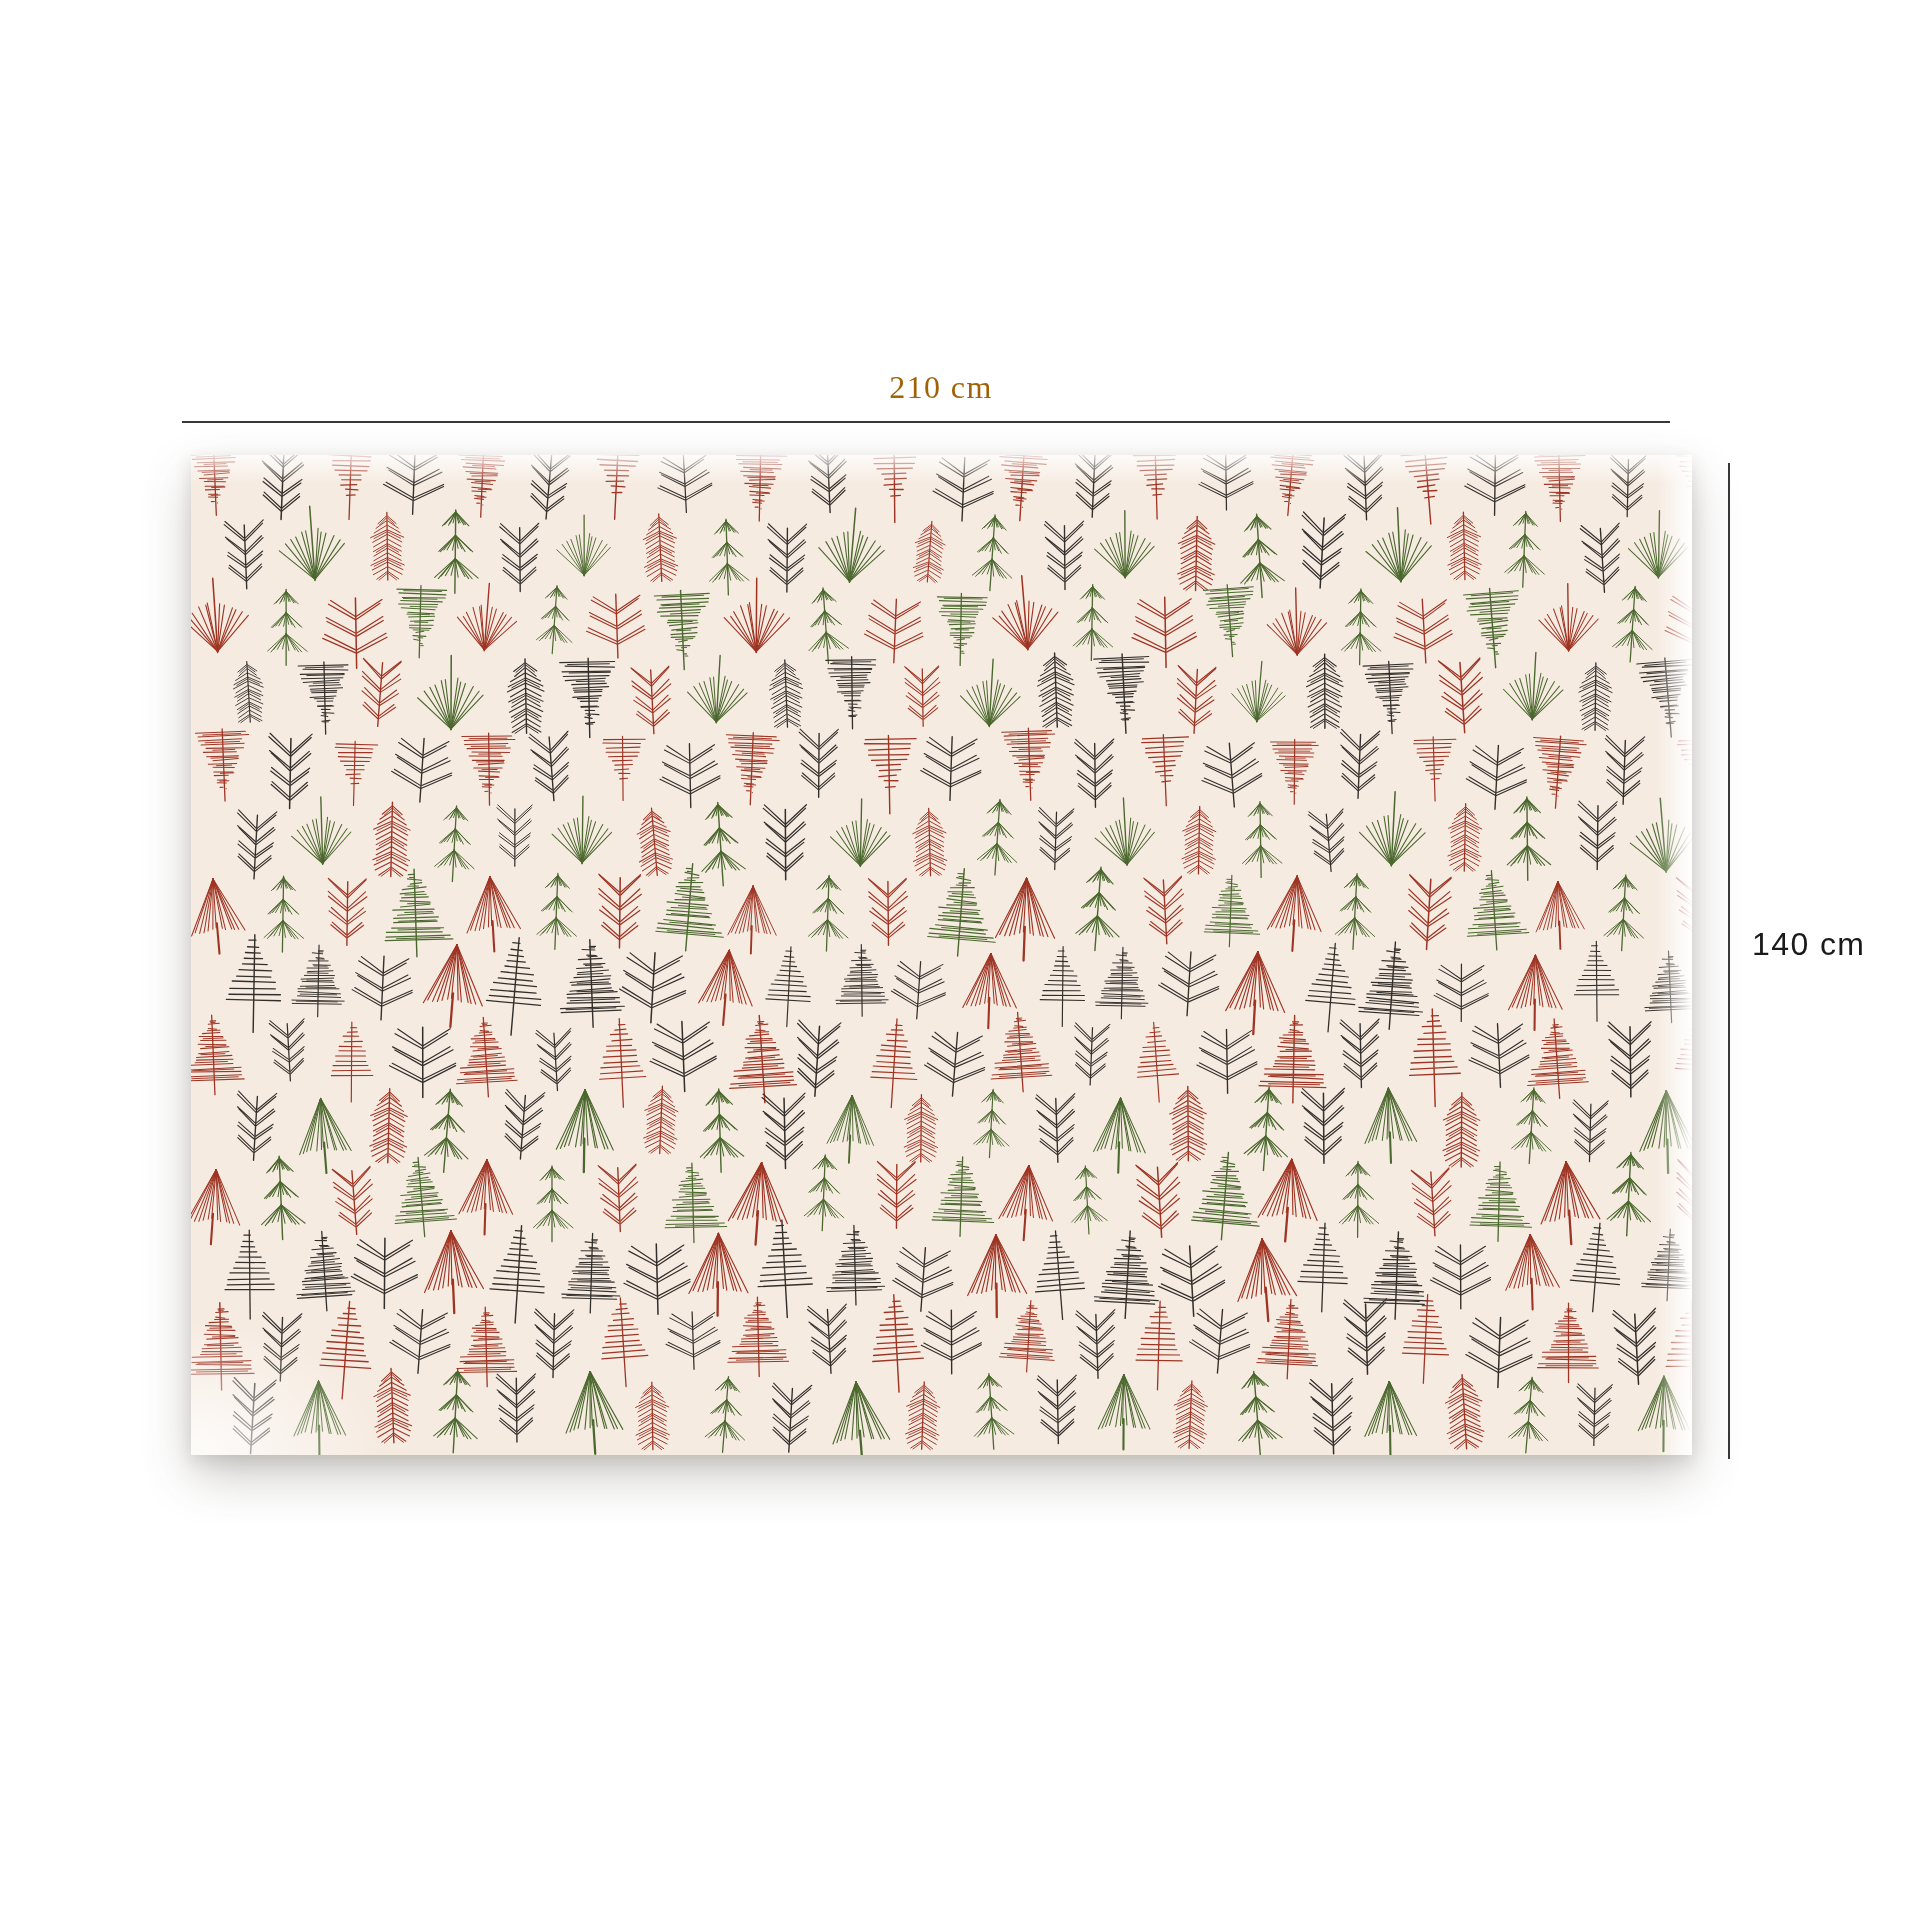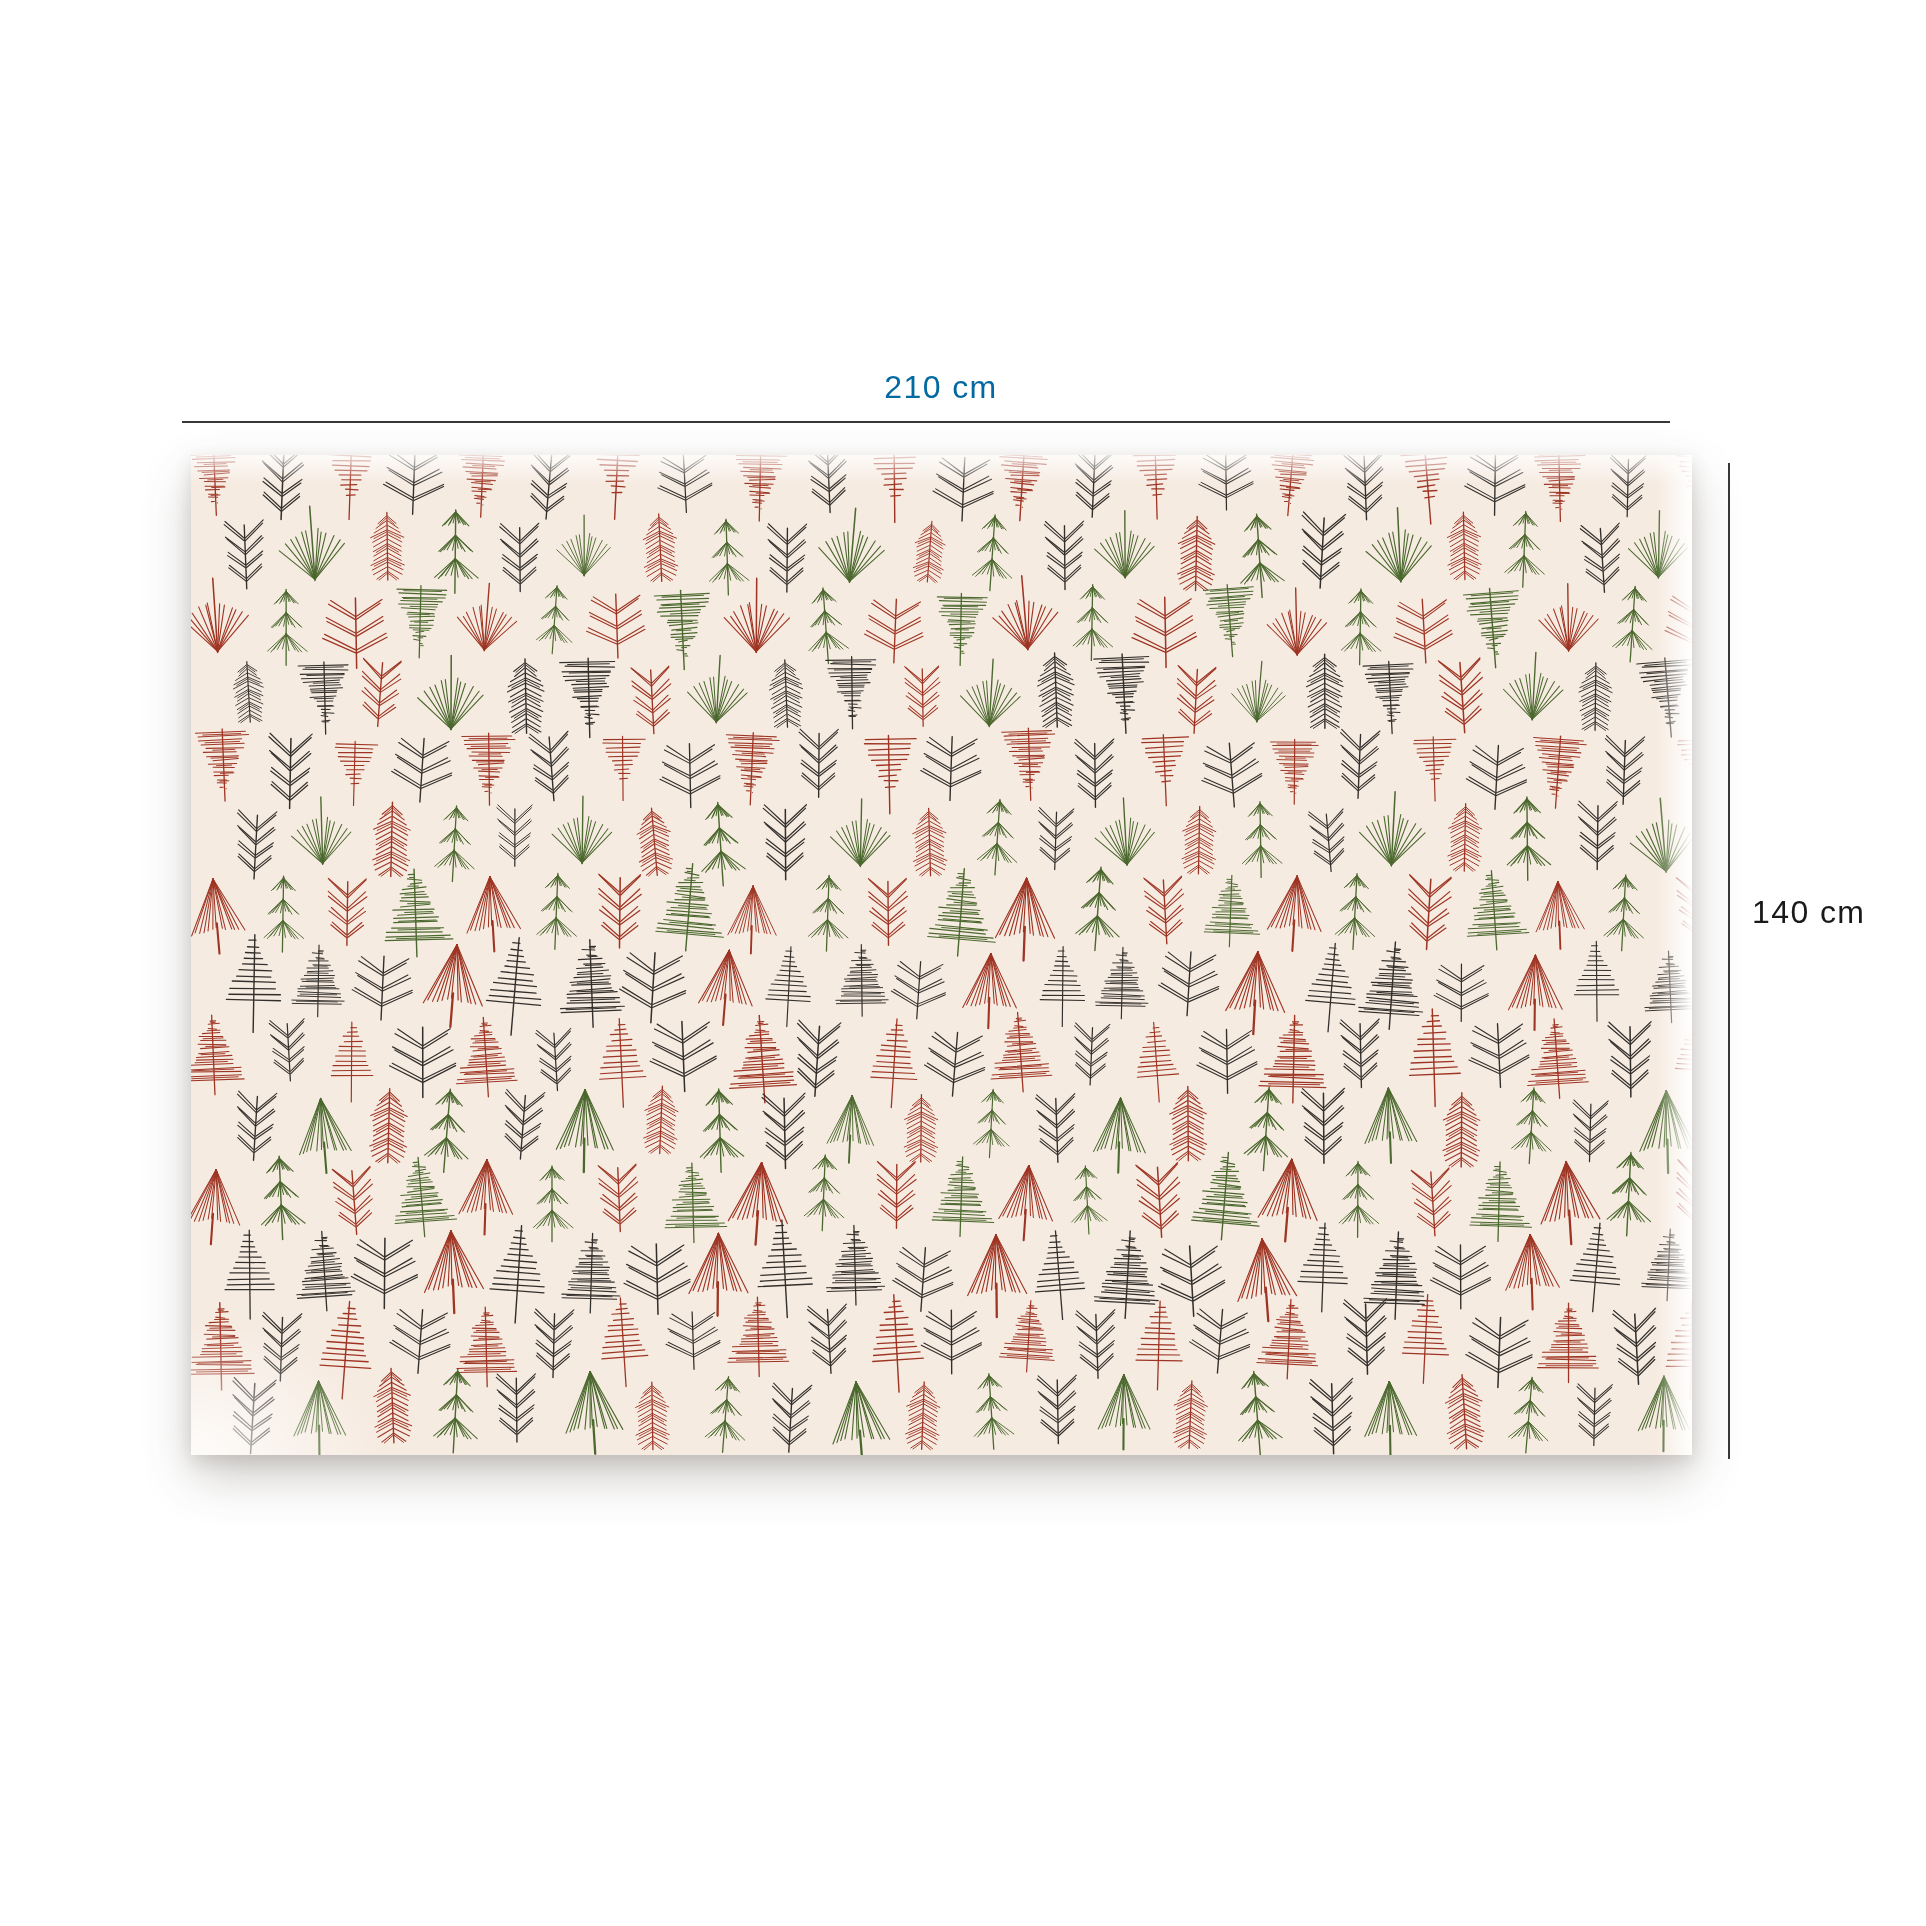--- a/index.html
+++ b/index.html
@@ -23,29 +23,29 @@
   .fade-corner{left:0;bottom:0;width:199px;height:139px;
     background:radial-gradient(ellipse at 0% 100%, rgba(255,255,255,.85), rgba(255,255,255,0) 68%);}
   .dim{position:absolute;}
   .dim-top{left:182px;top:421px;width:1488px;height:1.8px;}
   .dim-right{left:1728px;top:463px;width:1.8px;height:996px;}
   .dim-label{
     position:absolute;font-size:32px;line-height:1;letter-spacing:1.4px;
     white-space:nowrap;
   }
   .dim-label-top{left:941px;top:371px;transform:translateX(-50%);}
-  .dim-label-right{left:1752px;top:912px;transform:translateY(-50%);}
+  .dim-label-right{left:1752px;top:944px;transform:translateY(-50%);}
 </style>
 </head>
 <body style="background: rgb(255, 255, 255);">
 
 <div class="canvas">
 
   <div class="dim dim-top" style="background: rgb(56, 56, 56);"></div>
-  <div class="dim-label dim-label-top" style="color: #0369a1;">210 cm</div>
+  <div class="dim-label dim-label-top" style="color: #a16207; font-family: Liberation Serif, serif;">210 cm</div>
 
   <div class="dim dim-right" style="background: rgb(56, 56, 56);"></div>
   <div class="dim-label dim-label-right" style="color: rgb(26, 26, 26);">140 cm</div>
 
   <div class="swatch" style="background: rgb(246, 235, 225);">
     <svg id="pattern-svg" viewBox="0 0 3247 2163" xmlns="http://www.w3.org/2000/svg">
         <defs>
           <g id="m_scribT_inv_red" stroke="#9e3423" fill="none" stroke-linecap="round">
             <line x1="0" y1="-72" x2="0" y2="84" stroke-width="2.8"></line>
             <line x1="-58" y1="-65.2" x2="50" y2="-65.2" stroke-width="2.3"></line>

